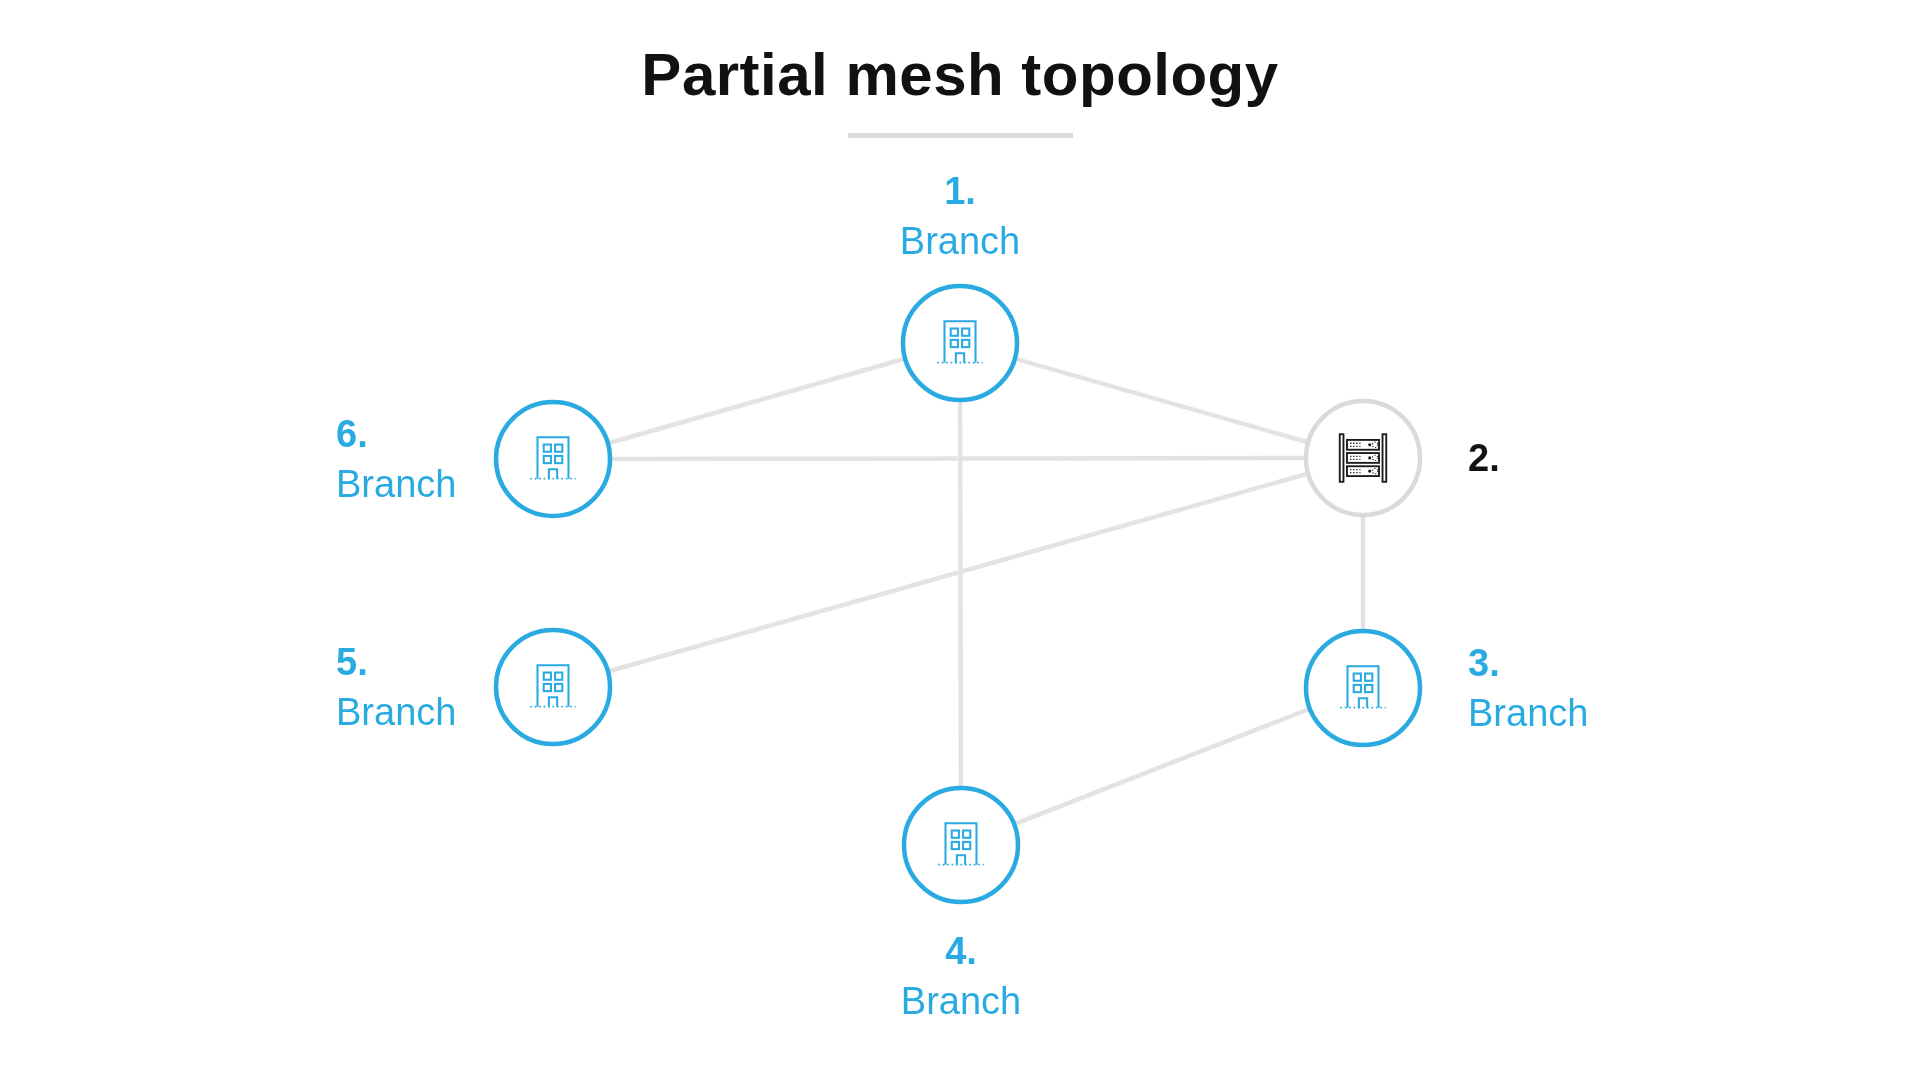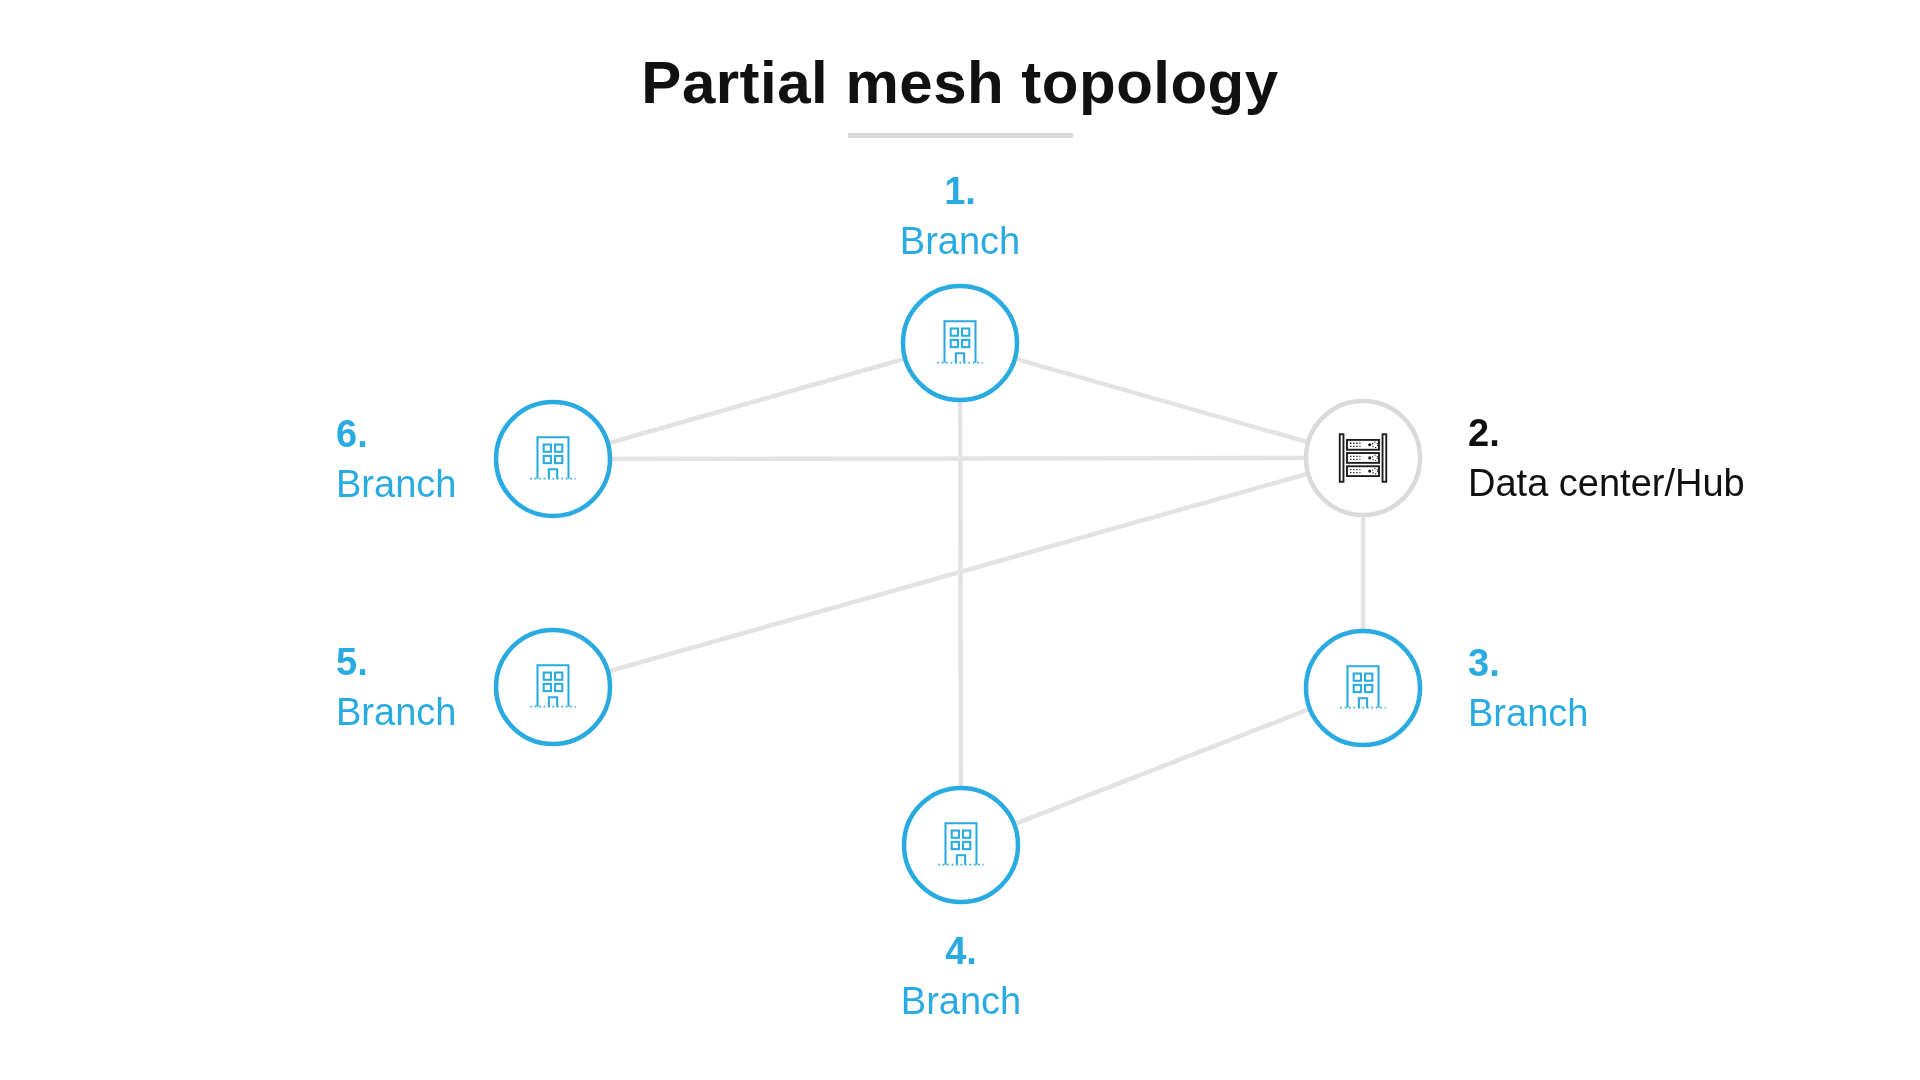--- a/index.html
+++ b/index.html
@@ -10,21 +10,21 @@
   }
   .canvas {
     position: relative;
     width: 1920px;
     height: 1080px;
     background: #FFFFFF;
     overflow: hidden;
   }
   .title {
     position: absolute;
-    top: 48px;
+    top: 40px;
     left: 0;
     width: 100%;
     margin: 0;
     text-align: center;
     font-size: 60px;
     font-weight: 700;
     letter-spacing: 0.5px;
     color: #111111;
   }
   .title-rule {
@@ -154,21 +154,20 @@
       </g>
   </svg>
 
   <div id="labels-layer">
       <div class="node-label pos-above" style="color: rgb(41, 171, 226); left: 960px; bottom: 814px;">
         <div class="num">1.</div>
         <div class="lbl">Branch</div>
       </div>
       <div class="node-label pos-right" style="color: rgb(17, 17, 17); left: 1468px; top: 458px;">
         <div class="num">2.</div>
-        <div class="lbl">Data center/Hub</div>
       </div>
       <div class="node-label pos-right" style="color: rgb(41, 171, 226); left: 1468px; top: 688px;">
         <div class="num">3.</div>
         <div class="lbl">Branch</div>
       </div>
       <div class="node-label pos-below" style="color: rgb(41, 171, 226); left: 961px; top: 926px;">
         <div class="num">4.</div>
         <div class="lbl">Branch</div>
       </div>
       <div class="node-label pos-left" style="color: rgb(41, 171, 226); left: 336px; top: 687px;">

